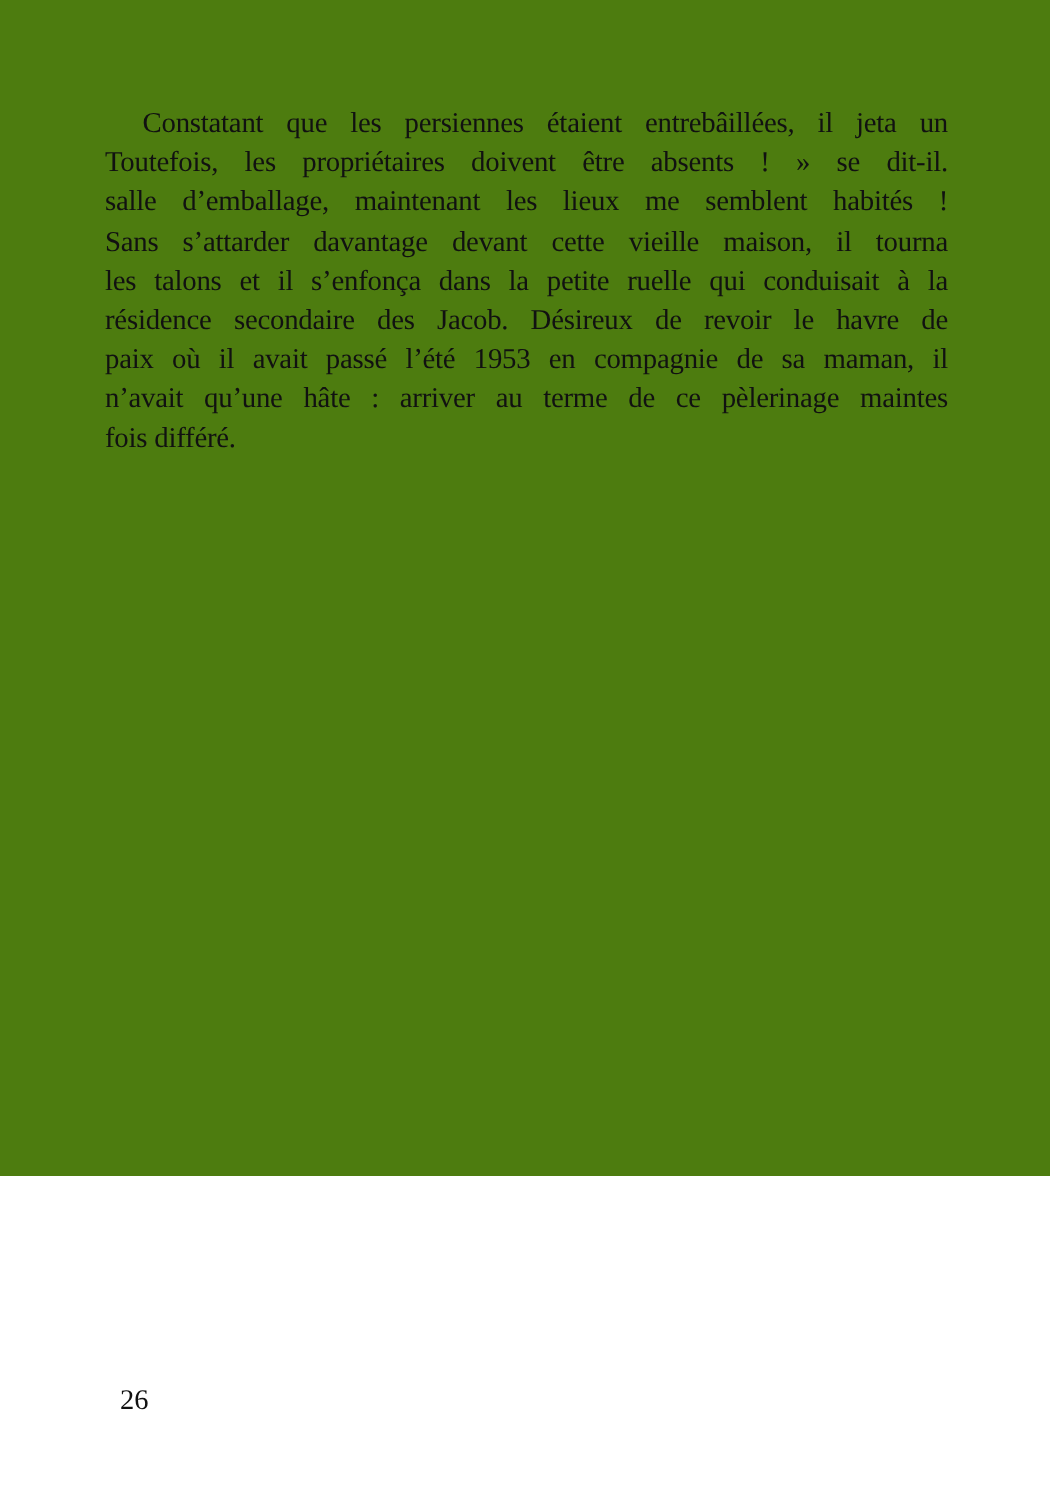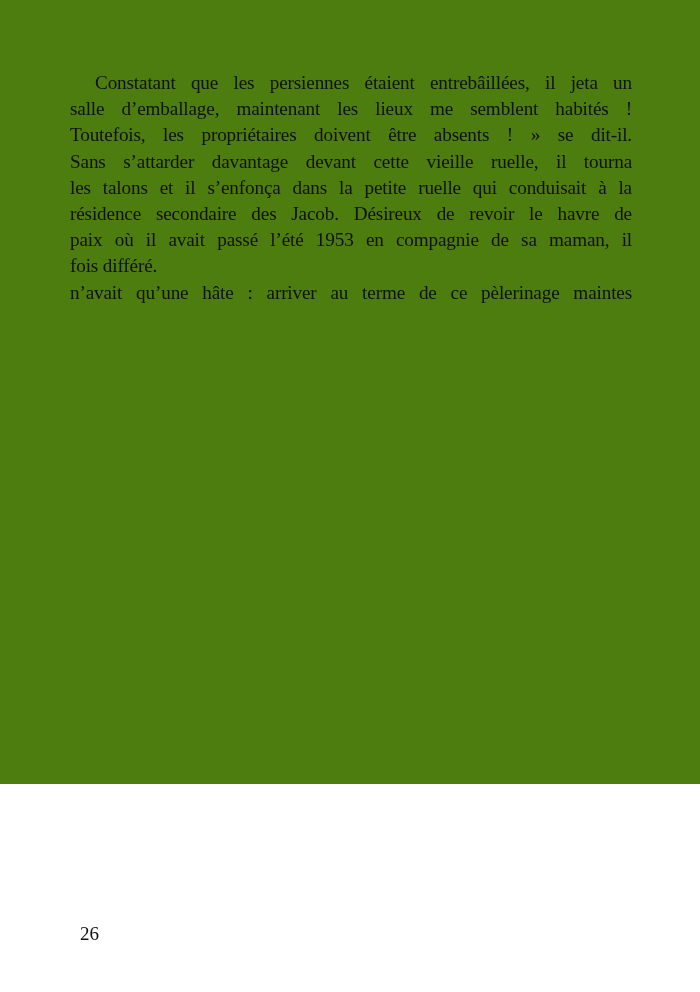--- a/index.html
+++ b/index.html
@@ -57,24 +57,24 @@
       line-height: 22px;
       margin: 10px;
     }
   </style>
 </head>
 <body>
 
 <div class="page">
   <div class="body-text">
     <span class="line first">Constatant que les persiennes étaient entrebâillées, il jeta un</span>
+    <span class="line">Toutefois, les propriétaires doivent être absents ! » se dit-il.</span>
     <span class="line">salle d’emballage, maintenant les lieux me semblent habités !</span>
-    <span class="line">Toutefois, les propriétaires doivent être absents ! » se dit-il.</span>
-    <span class="line">Sans s’attarder davantage devant cette vieille ruelle, il tourna</span>
+    <span class="line">Sans s’attarder davantage devant cette vieille maison, il tourna</span>
     <span class="line">les talons et il s’enfonça dans la petite ruelle qui conduisait à la</span>
     <span class="line">résidence secondaire des Jacob. Désireux de revoir le havre de</span>
     <span class="line">paix où il avait passé l’été 1953 en compagnie de sa maman, il</span>
+    <span class="line">n’avait qu’une hâte : arriver au terme de ce pèlerinage maintes</span>
     <span class="line last">fois différé.</span>
-    <span class="line">n’avait qu’une hâte : arriver au terme de ce pèlerinage maintes</span>
   </div>
 
   <p class="page-number">26</p>
 </div>
 
 </body></html>

